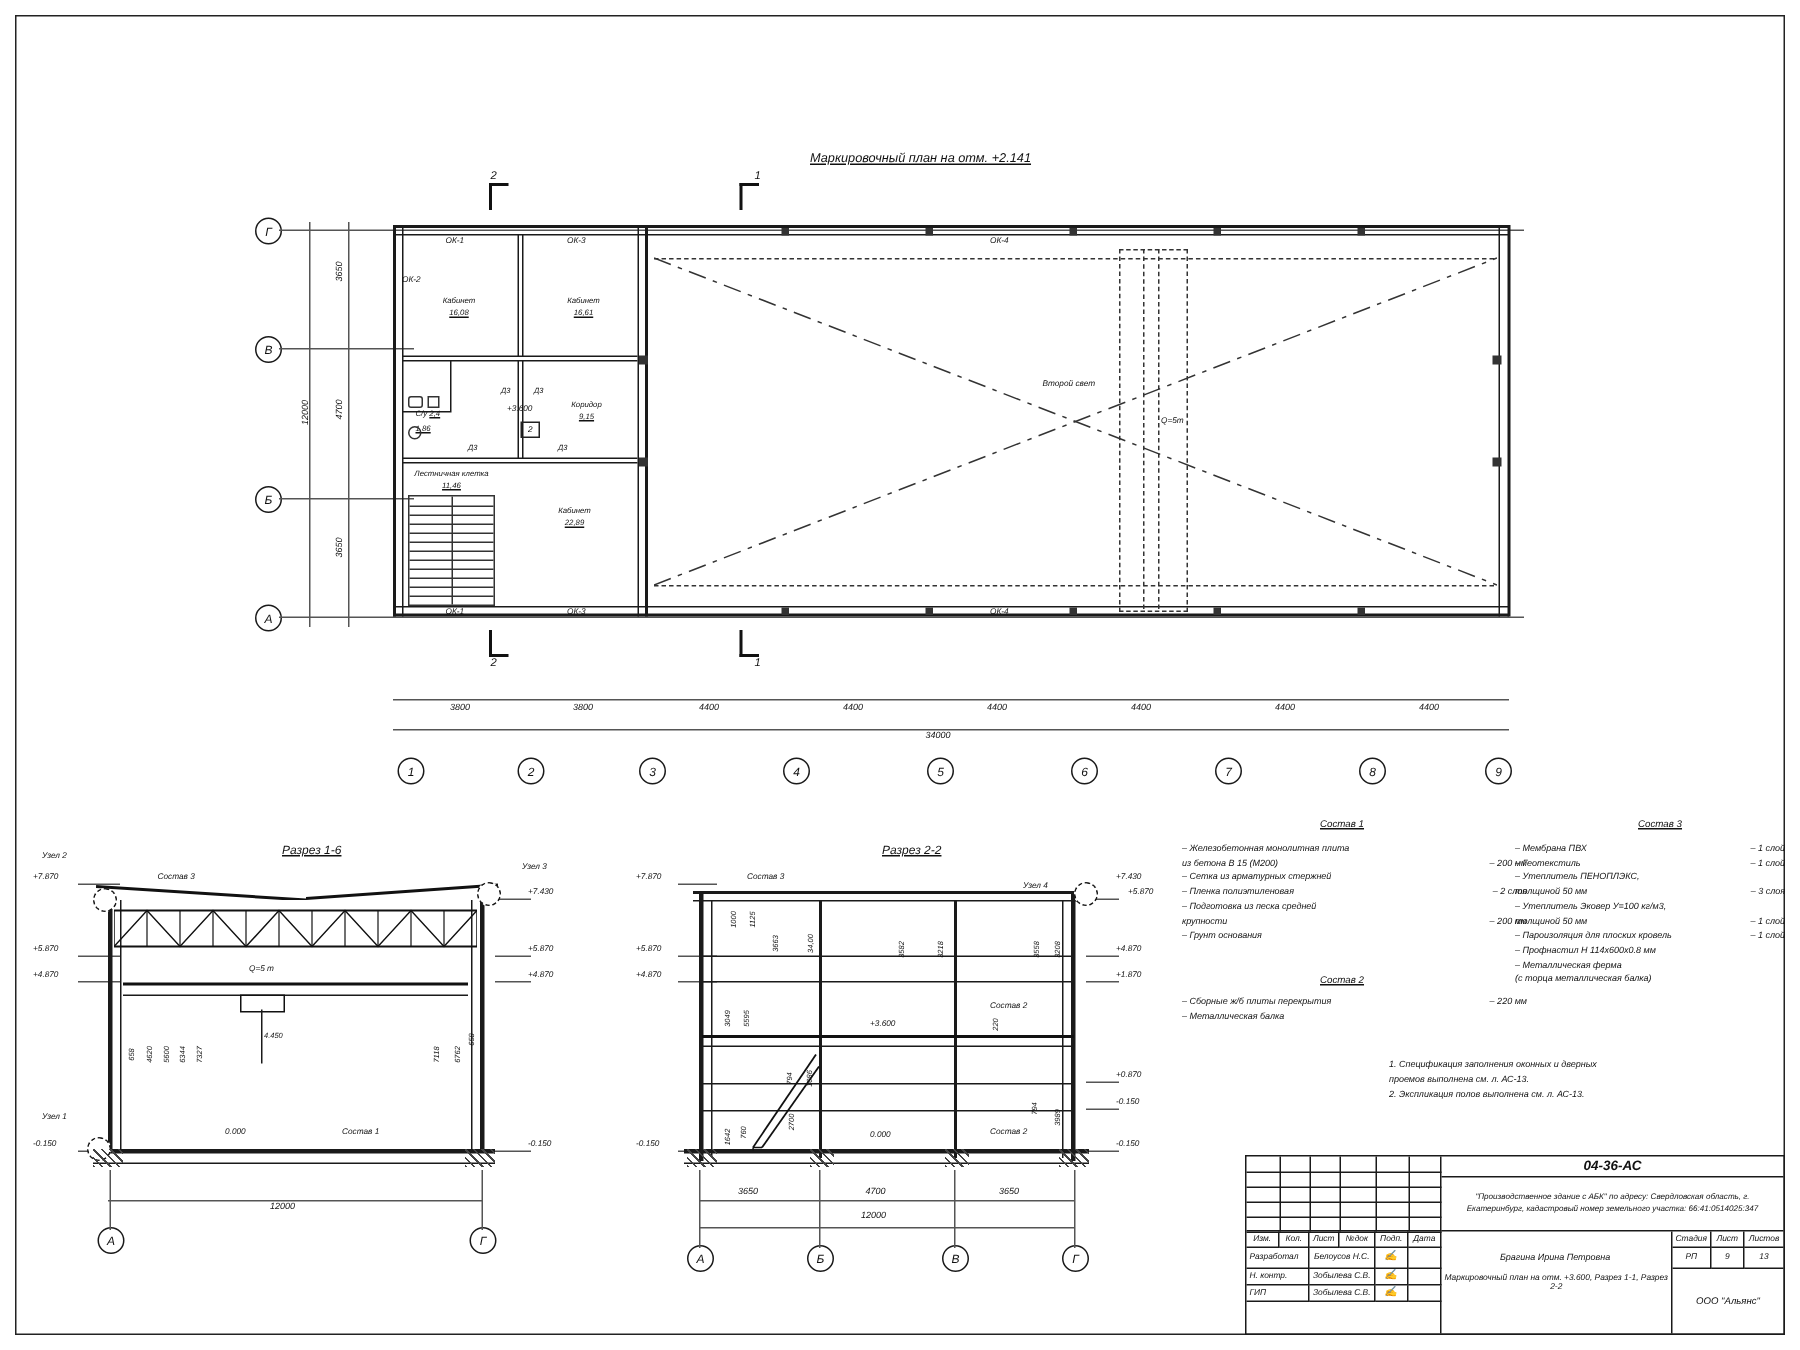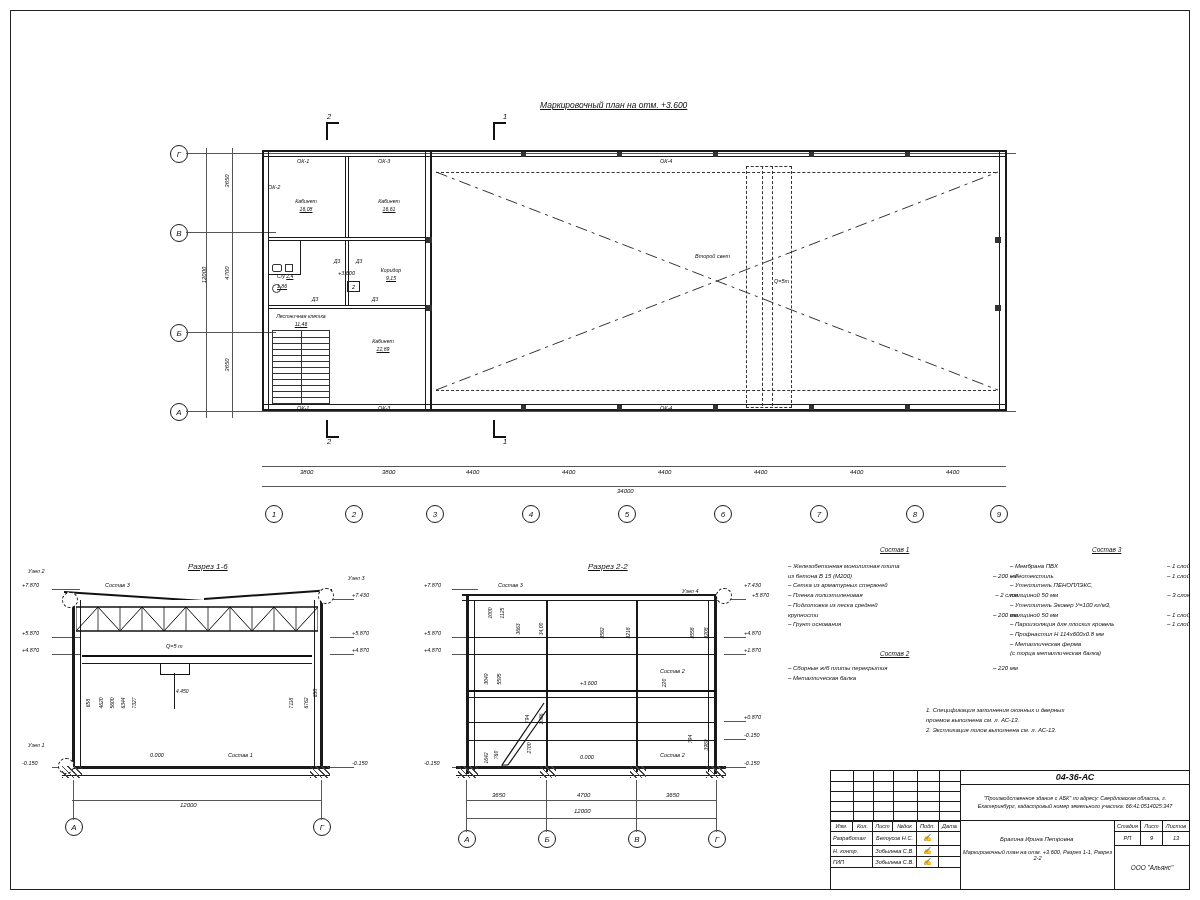--- a/index.html
+++ b/index.html
@@ -45,21 +45,21 @@
   .stair { position:absolute; }
   .stair i { position:absolute; background:#333; height:1px; left:0; right:0; }
   .truss svg { display:block; }
 </style>
 </head>
 <body>
 
 <div id="sheet">
   <div class="frame"></div>
 
-  <div class="lbl ital u" style="left:540px; top:100px; font-size:8.5px;">Маркировочный план на отм. +3.600</div>
+  <div class="lbl ital u" style="left:540px; top:100px; font-size:8.5px;">Маркировочный план на отм. +2.141</div>
 
   <div class="circ" style="left:170px; top:145px; width:16px; height:16px;">Г</div>
   <div class="circ" style="left:170px; top:224px; width:16px; height:16px;">В</div>
   <div class="circ" style="left:170px; top:324px; width:16px; height:16px;">Б</div>
   <div class="circ" style="left:170px; top:403px; width:16px; height:16px;">А</div>
 
   <div class="h thin" style="left:186px; top:153px; width:830px;"></div>
   <div class="h thin" style="left:186px; top:232px; width:90px;"></div>
   <div class="h thin" style="left:186px; top:332px; width:90px;"></div>
   <div class="h thin" style="left:186px; top:411px; width:830px;"></div>

